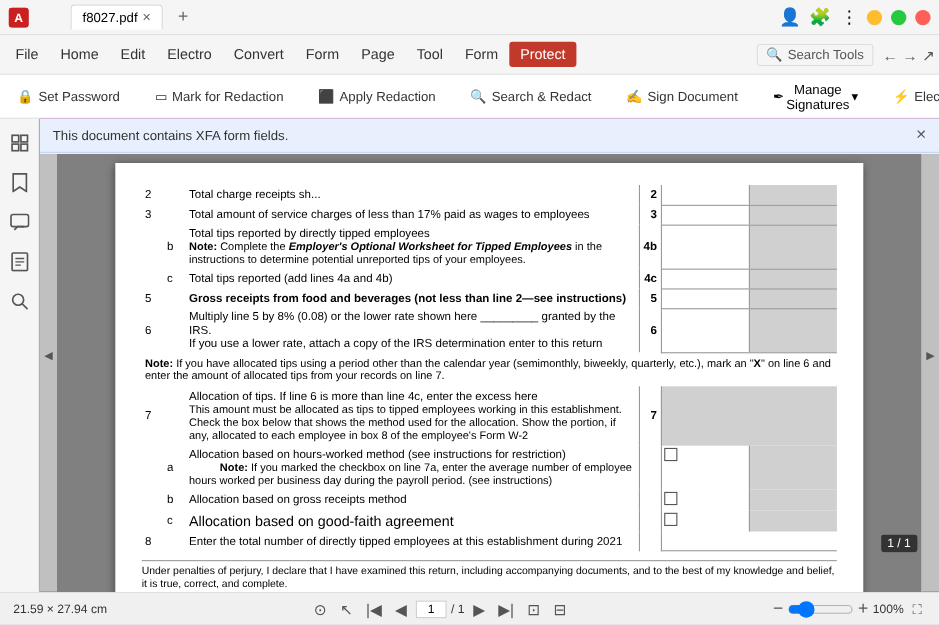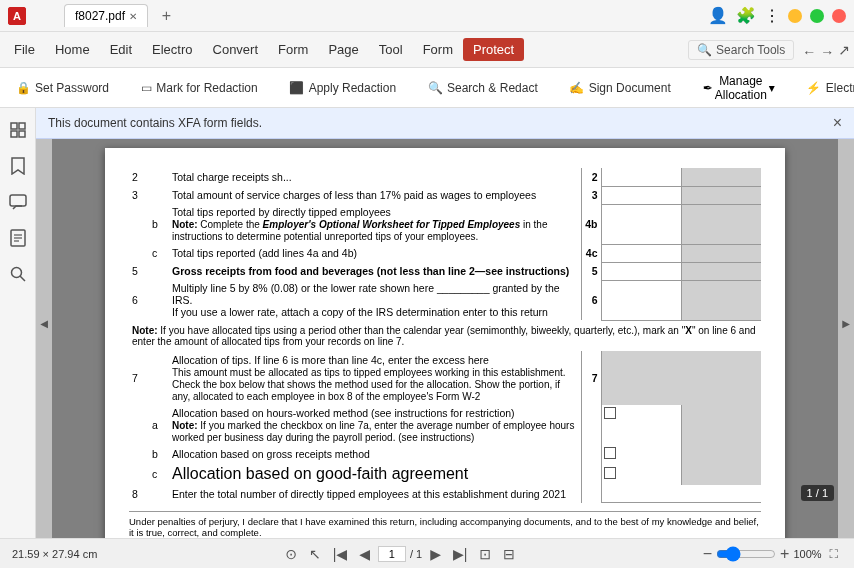--- a/index.html
+++ b/index.html
@@ -158,21 +158,21 @@
     <span>Search &amp; Redact</span>
   </button>
   <div class="toolbar-sep"></div>
   <button class="toolbar-btn">
     <span>✍</span>
     <span>Sign Document</span>
   </button>
   <div class="toolbar-sep"></div>
   <button class="toolbar-dropdown">
     <span>✒</span>
-    <span>Manage Allocation</span>
+    <span>Manage Signatures</span>
     <span>▾</span>
   </button>
   <div class="toolbar-sep"></div>
   <button class="toolbar-btn">
     <span>⚡</span>
     <span>Electro...</span>
   </button>
 </div>
 
 <div class="main-area">
@@ -317,21 +317,21 @@
               </td>
               <td style="border-left:1px solid #999;padding:2px 3px;text-align:right;font-weight:bold;font-size:10.5px;">7</td>
               <td colspan="2" style="border-left:1px solid #999;background:#d0d0d0;height:54px;"></td>
             </tr>
 
             <tr>
               <td style="padding:2px 3px;"></td>
               <td style="padding:2px 3px;font-size:10.5px;">a</td>
               <td style="padding:2px 3px;font-size:10.5px;">
                 Allocation based on hours-worked method (see instructions for restriction)<br>
-                <span style="font-size:10px;"><strong>Note:</strong> If you marked the checkbox on line 7a, enter the average number of employee hours worked per business day during the payroll period. (see instructions)</span>
+                <span style="font-size:10px;margin-left:28px;"><strong>Note:</strong> If you marked the checkbox on line 7a, enter the average number of employee hours worked per business day during the payroll period. (see instructions)</span>
               </td>
               <td style="border-left:1px solid #999;"></td>
               <td style="border-left:1px solid #999;vertical-align:top;padding:2px;">
                 <div style="width:12px;height:12px;border:1px solid #555;display:inline-block;"></div>
               </td>
               <td style="border-left:1px solid #999;background:#d0d0d0;"></td>
             </tr>
 
             <tr>
               <td style="padding:2px 3px;"></td>
@@ -340,21 +340,21 @@
               <td style="border-left:1px solid #999;"></td>
               <td style="border-left:1px solid #999;vertical-align:middle;padding:2px;">
                 <div style="width:12px;height:12px;border:1px solid #555;display:inline-block;"></div>
               </td>
               <td style="border-left:1px solid #999;background:#d0d0d0;"></td>
             </tr>
 
             <tr>
               <td style="padding:2px 3px;"></td>
               <td style="padding:2px 3px;font-size:10.5px;">c</td>
-              <td style="padding:2px 3px;font-size:16px;">Allocation based on good-faith agreement</td>
+              <td style="padding:2px 3px;font-size:13px;">Allocation based on good-faith agreement</td>
               <td style="border-left:1px solid #999;"></td>
               <td style="border-left:1px solid #999;vertical-align:middle;padding:2px;">
                 <div style="width:12px;height:12px;border:1px solid #555;display:inline-block;"></div>
               </td>
               <td style="border-left:1px solid #999;background:#d0d0d0;"></td>
             </tr>
 
             <tr>
               <td style="padding:2px 3px;font-size:10.5px;">8</td>
               <td></td>

